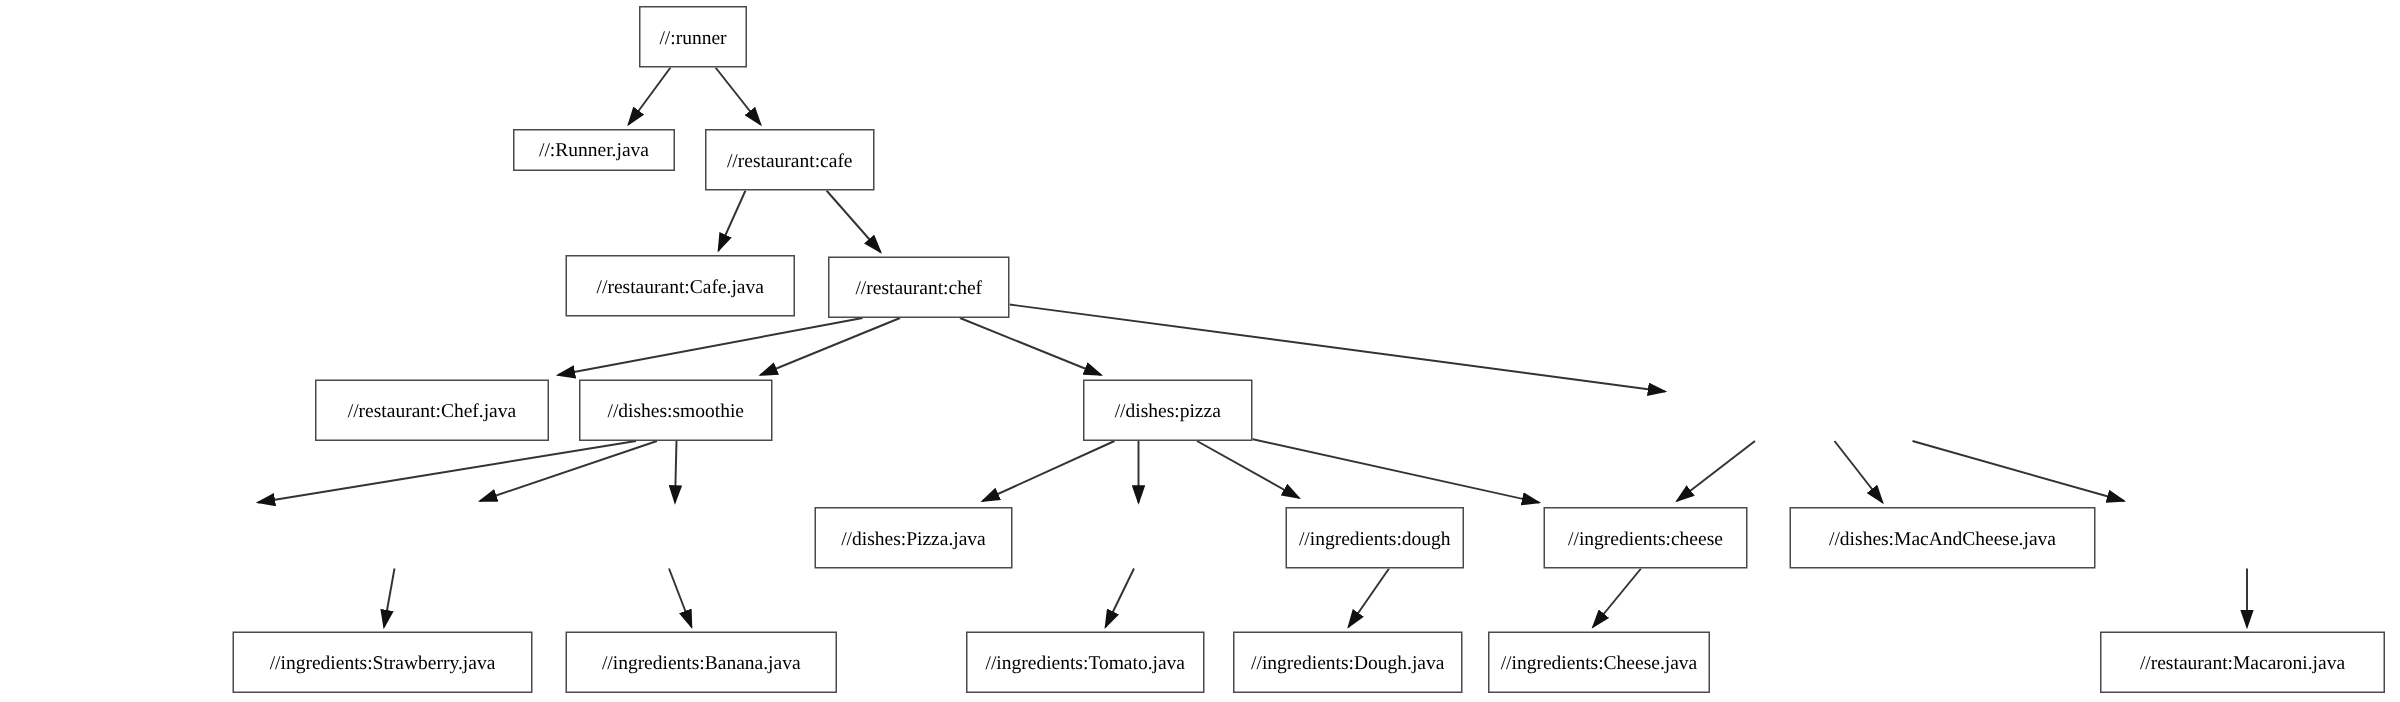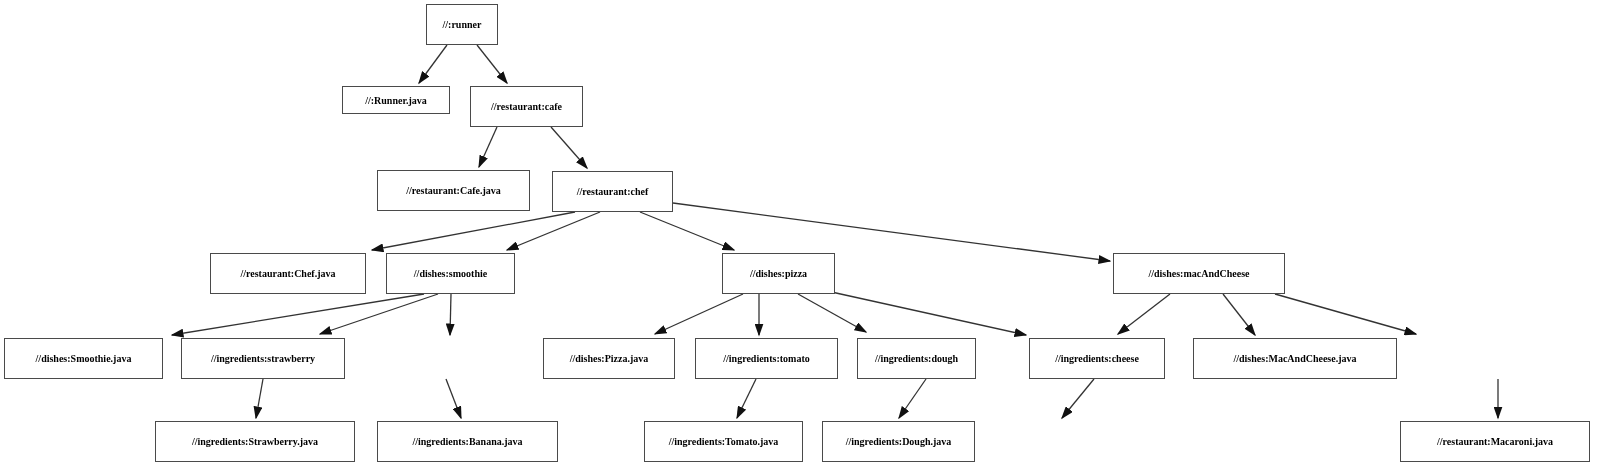--- a/index.html
+++ b/index.html
@@ -25,27 +25,26 @@
   .edge-layer line {
     stroke: #333333;
     stroke-width: 1.3;
   }
   .node {
     position: absolute;
     box-sizing: border-box;
     border: 1.5px solid #4a4a4a;
     background: #ffffff;
     color: #000000;
-    font-size: 10px;
+    font-size: 13px;
     display: flex;
     align-items: center;
     justify-content: center;
     white-space: nowrap;
     text-align: center;
-    font-weight: bold;
   }
 </style>
 </head>
 <body>
 
 <div class="graph-canvas">
 
   <svg class="edge-layer" width="1600" height="468" viewBox="0 0 1600 468">
     <defs>
       <marker id="arrow" markerWidth="13" markerHeight="9" refX="11.5" refY="4.5" orient="auto" markerUnits="userSpaceOnUse">
@@ -79,27 +78,24 @@
   </svg>
 
   <div class="node" style="left:426px;top:4px;width:72px;height:41px">//:runner</div>
   <div class="node" style="left:342px;top:86px;width:108px;height:28px">//:Runner.java</div>
   <div class="node" style="left:470px;top:86px;width:113px;height:41px">//restaurant:cafe</div>
   <div class="node" style="left:377px;top:170px;width:153px;height:41px">//restaurant:Cafe.java</div>
   <div class="node" style="left:552px;top:171px;width:121px;height:41px">//restaurant:chef</div>
   <div class="node" style="left:210px;top:253px;width:156px;height:41px">//restaurant:Chef.java</div>
   <div class="node" style="left:386px;top:253px;width:129px;height:41px">//dishes:smoothie</div>
   <div class="node" style="left:722px;top:253px;width:113px;height:41px">//dishes:pizza</div>
-  <div class="node" style="left:1113px;top:253px;width:172px;height:41px">//dishes:macAndCheese</div>
-  <div class="node" style="left:4px;top:338px;width:159px;height:41px">//dishes:Smoothie.java</div>
-  <div class="node" style="left:181px;top:338px;width:164px;height:41px">//ingredients:strawberry</div>
   <div class="node" style="left:543px;top:338px;width:132px;height:41px">//dishes:Pizza.java</div>
-  <div class="node" style="left:695px;top:338px;width:143px;height:41px">//ingredients:tomato</div>
   <div class="node" style="left:857px;top:338px;width:119px;height:41px">//ingredients:dough</div>
   <div class="node" style="left:1029px;top:338px;width:136px;height:41px">//ingredients:cheese</div>
   <div class="node" style="left:1193px;top:338px;width:204px;height:41px">//dishes:MacAndCheese.java</div>
   <div class="node" style="left:155px;top:421px;width:200px;height:41px">//ingredients:Strawberry.java</div>
   <div class="node" style="left:377px;top:421px;width:181px;height:41px">//ingredients:Banana.java</div>
   <div class="node" style="left:644px;top:421px;width:159px;height:41px">//ingredients:Tomato.java</div>
   <div class="node" style="left:822px;top:421px;width:153px;height:41px">//ingredients:Dough.java</div>
+  <div class="node" style="left:992px;top:421px;width:148px;height:41px">//ingredients:Cheese.java</div>
   <div class="node" style="left:1400px;top:421px;width:190px;height:41px">//restaurant:Macaroni.java</div>
 
 </div>
 
 </body></html>

